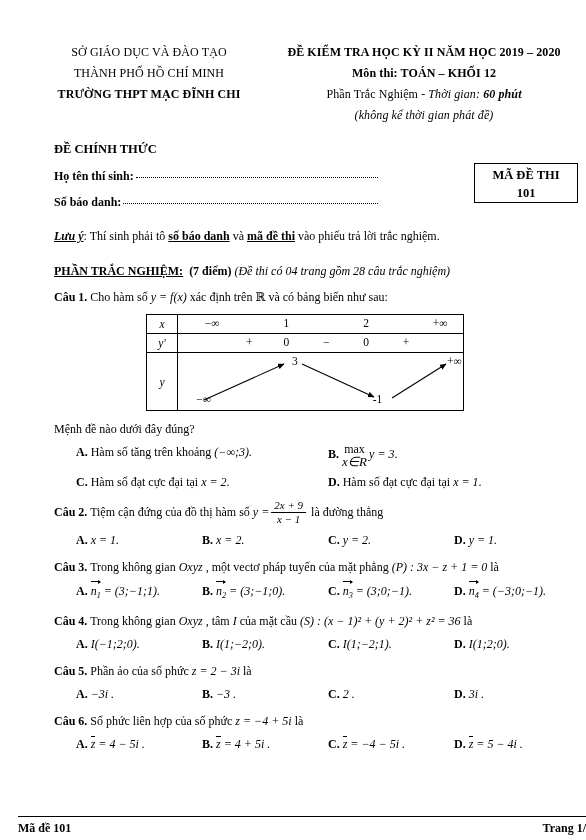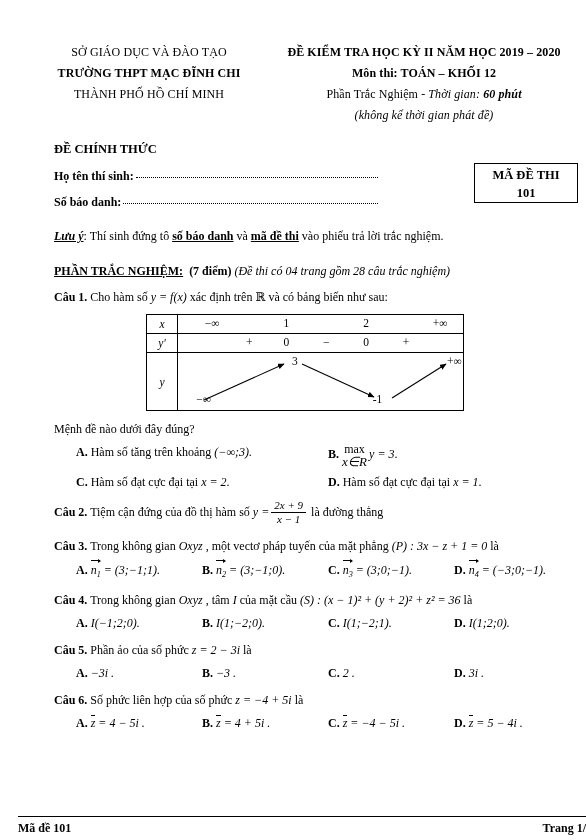--- a/index.html
+++ b/index.html
@@ -214,22 +214,22 @@
   }
 </style>
 </head>
 <body>
 
 <div class="page">
 
   <div class="header">
     <div class="hdr-left">
       <div class="hdr-line">SỞ GIÁO DỤC VÀ ĐÀO TẠO</div>
+      <div class="hdr-line">THÀNH PHỐ HỒ CHÍ MINH</div>
       <div class="hdr-line b">TRƯỜNG THPT MẠC ĐĨNH CHI</div>
-      <div class="hdr-line">THÀNH PHỐ HỒ CHÍ MINH</div>
     </div>
     <div class="hdr-right">
       <div class="hdr-line b">ĐỀ KIỂM TRA HỌC KỲ II NĂM HỌC 2019 – 2020</div>
       <div class="hdr-line b">Môn thi: TOÁN – KHỐI 12</div>
       <div class="hdr-line">
         <span>Phần Trắc Nghiệm</span><span> - </span><span class="i">Thời gian:</span> <span class="bi">60 phút</span>
       </div>
       <div class="hdr-line i">(không kể thời gian phát đề)</div>
     </div>
   </div>
@@ -245,21 +245,21 @@
       <span class="info-label">Số báo danh:</span>
       <span class="leader"></span>
     </div>
     <div class="code-box">
       <div>MÃ ĐỀ THI</div>
       <div>101</div>
     </div>
   </div>
 
   <div class="note-line">
-    <span class="bi u">Lưu ý</span><span>: Thí sinh đứng tô </span><span class="b u">số báo danh</span><span> và </span><span class="b u">mã đề thi</span><span> vào phiếu trả lời trắc nghiệm.</span>
+    <span class="bi u">Lưu ý</span><span>: Thí sinh phải tô </span><span class="b u">số báo danh</span><span> và </span><span class="b u">mã đề thi</span><span> vào phiếu trả lời trắc nghiệm.</span>
   </div>
 
   <div class="section-head">
     <span class="b u">PHẦN TRẮC NGHIỆM:</span>&nbsp;
     <span class="b">(7 điểm)</span>
     <span class="i">(Đề thi có 04 trang gồm 28 câu trắc nghiệm)</span>
   </div>
 
   <div class="q">
     <div class="q-stem">
@@ -339,20 +339,26 @@
       <div class="opt">
         <span class="opt-lbl">D.</span><span> Hàm số đạt cực đại tại </span><span class="mi">x = 1</span><span>.</span>
       </div>
     </div>
   </div>
 
   <div class="q">
     <div class="q-stem">
       <span class="b">Câu 2.</span><span> Tiệm cận đứng của đồ thị hàm số </span><span class="mi">y =</span><span class="frac"><span class="num mi">2x + 9</span><span class="den mi">x − 1</span></span><span> là đường thẳng</span>
     </div>
+    <div class="opts four">
+      <div class="opt"><span class="opt-lbl">A.</span> <span class="mi">x = 1.</span></div>
+      <div class="opt"><span class="opt-lbl">B.</span> <span class="mi">x = 2.</span></div>
+      <div class="opt"><span class="opt-lbl">C.</span> <span class="mi">y = 2.</span></div>
+      <div class="opt"><span class="opt-lbl">D.</span> <span class="mi">y = 1.</span></div>
+    </div>
   </div>
 
   <div class="q">
     <div class="q-stem">
       <span class="b">Câu 3.</span><span> Trong không gian </span><span class="mi">Oxyz</span><span> , một vectơ pháp tuyến của mặt phẳng </span><span class="mi">(P) : 3x − z + 1 = 0</span><span> là</span>
     </div>
     <div class="opts four">
       <div class="opt"><span class="opt-lbl">A.</span> <span class="vec"><span class="bar"></span><span class="mi">n</span><span class="sub mi">1</span></span> <span class="mi">= (3;−1;1).</span></div>
       <div class="opt"><span class="opt-lbl">B.</span> <span class="vec"><span class="bar"></span><span class="mi">n</span><span class="sub mi">2</span></span> <span class="mi">= (3;−1;0).</span></div>
       <div class="opt"><span class="opt-lbl">C.</span> <span class="vec"><span class="bar"></span><span class="mi">n</span><span class="sub mi">3</span></span> <span class="mi">= (3;0;−1).</span></div>

